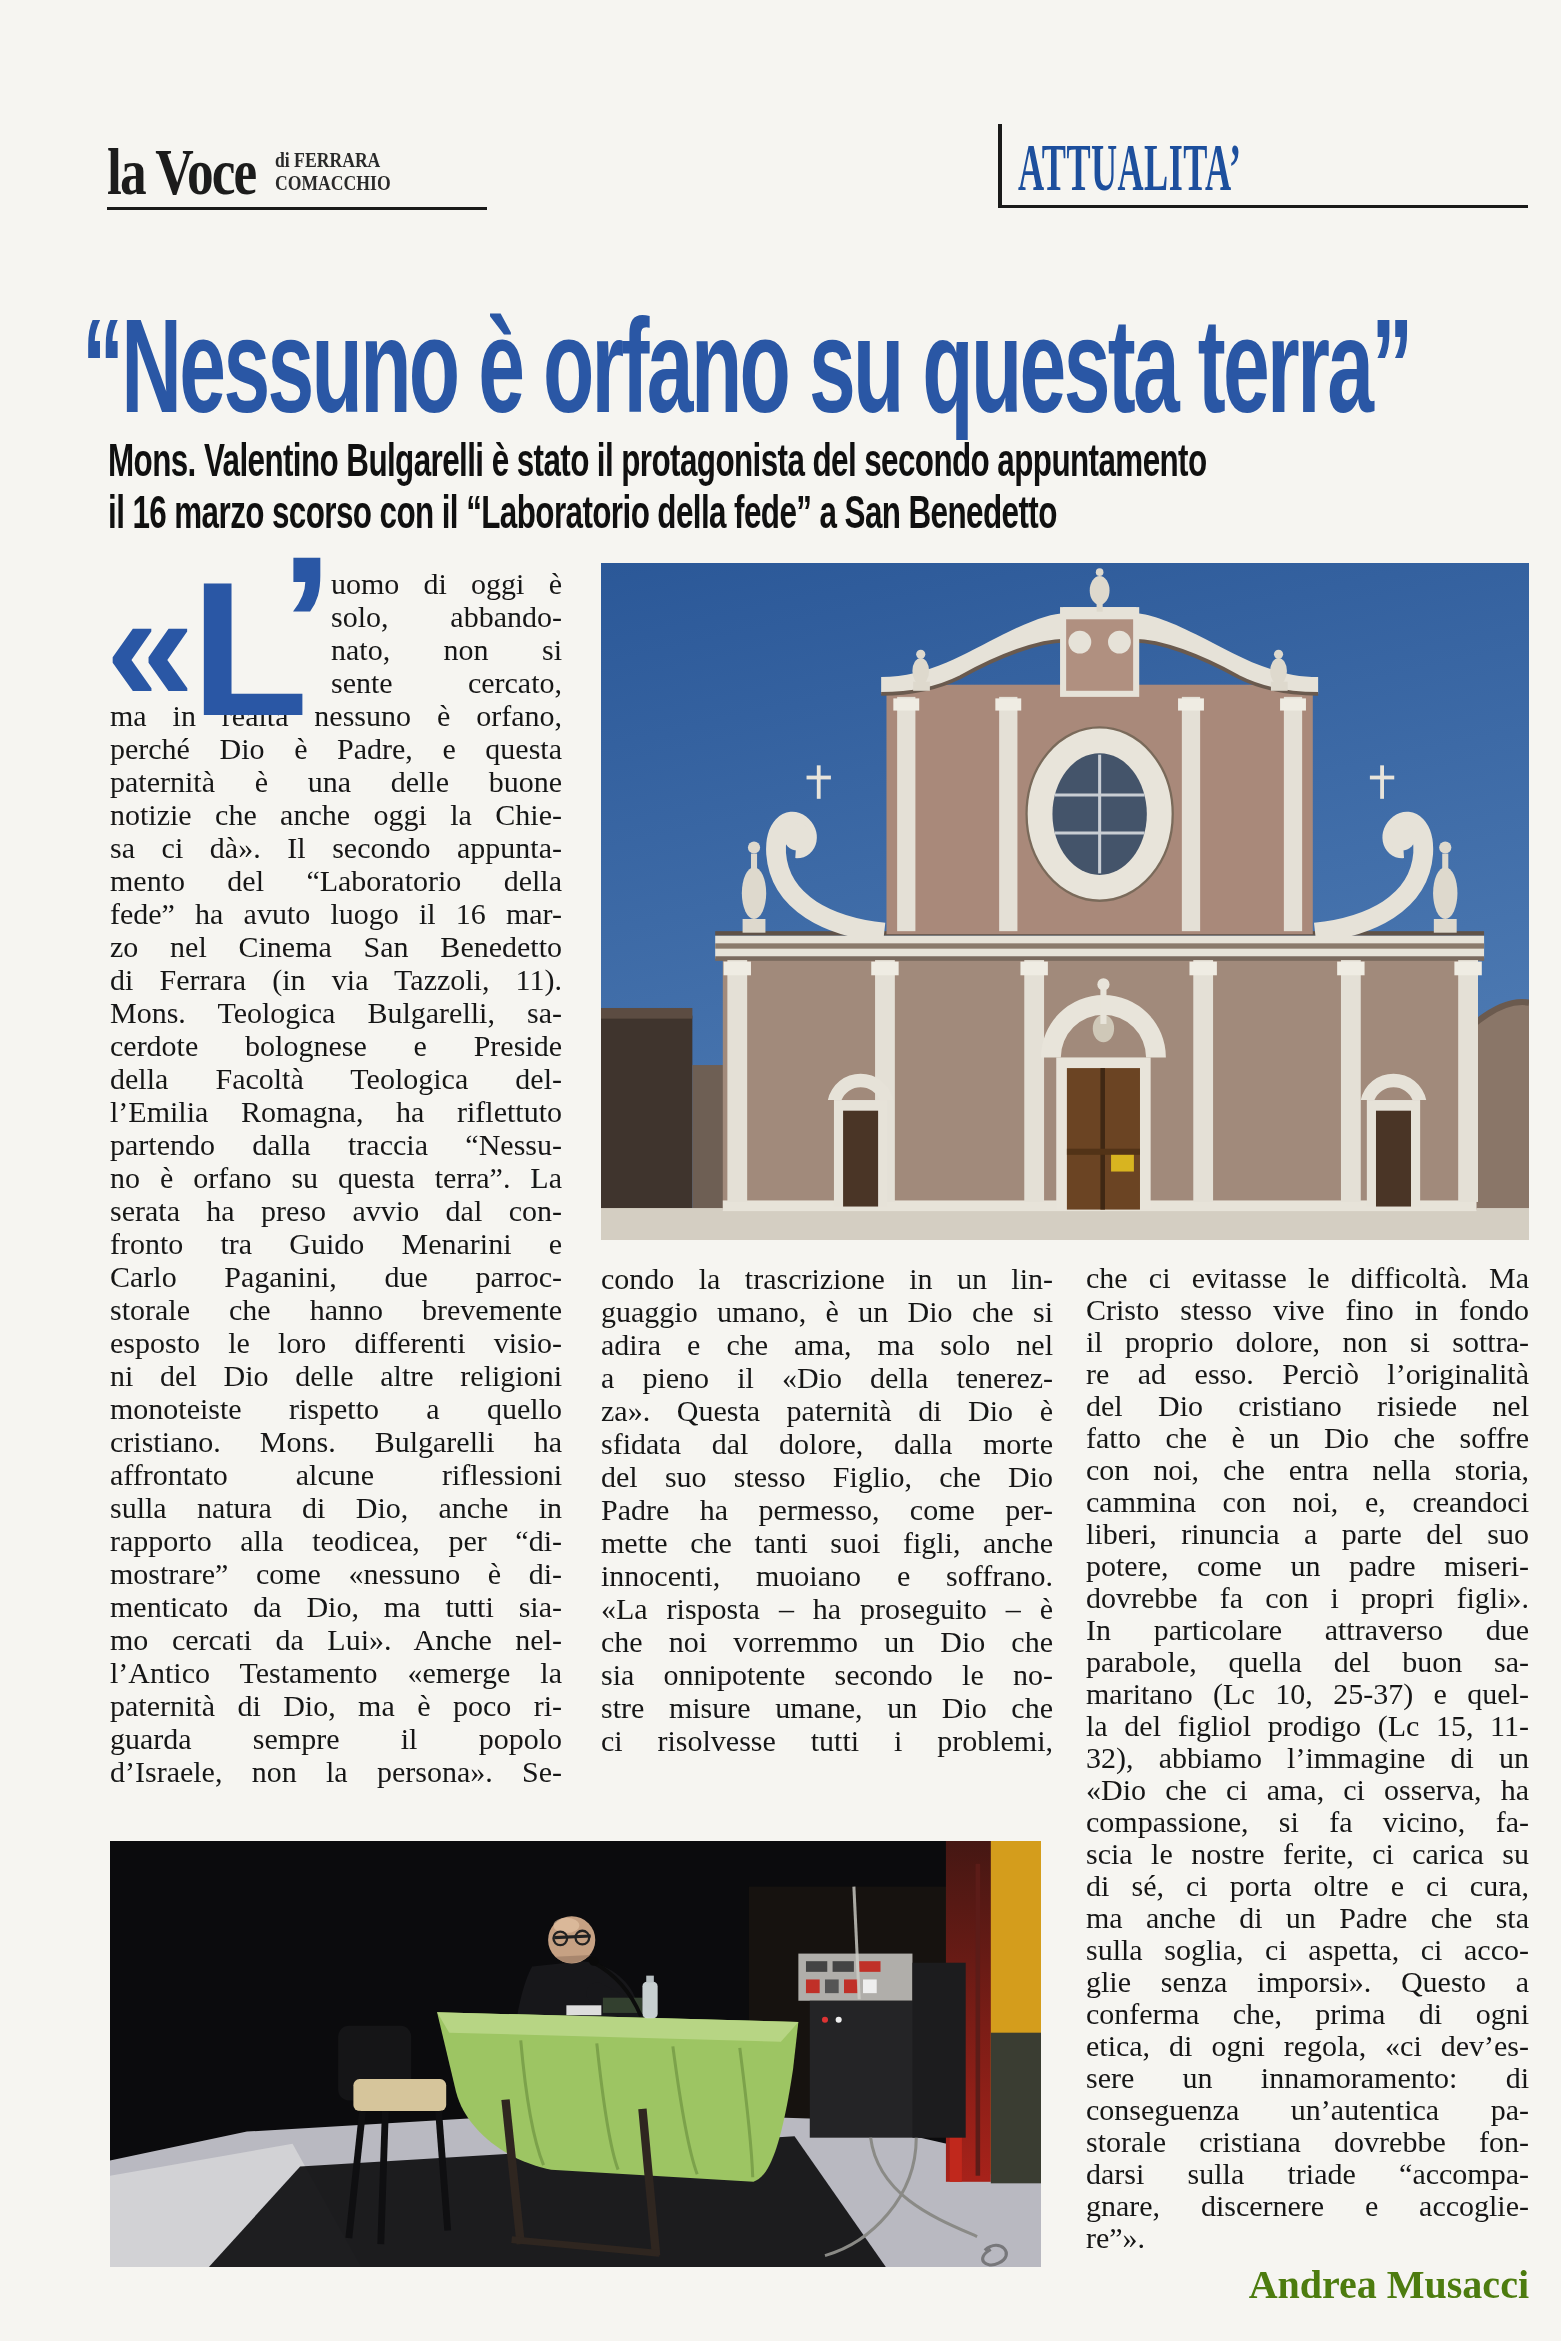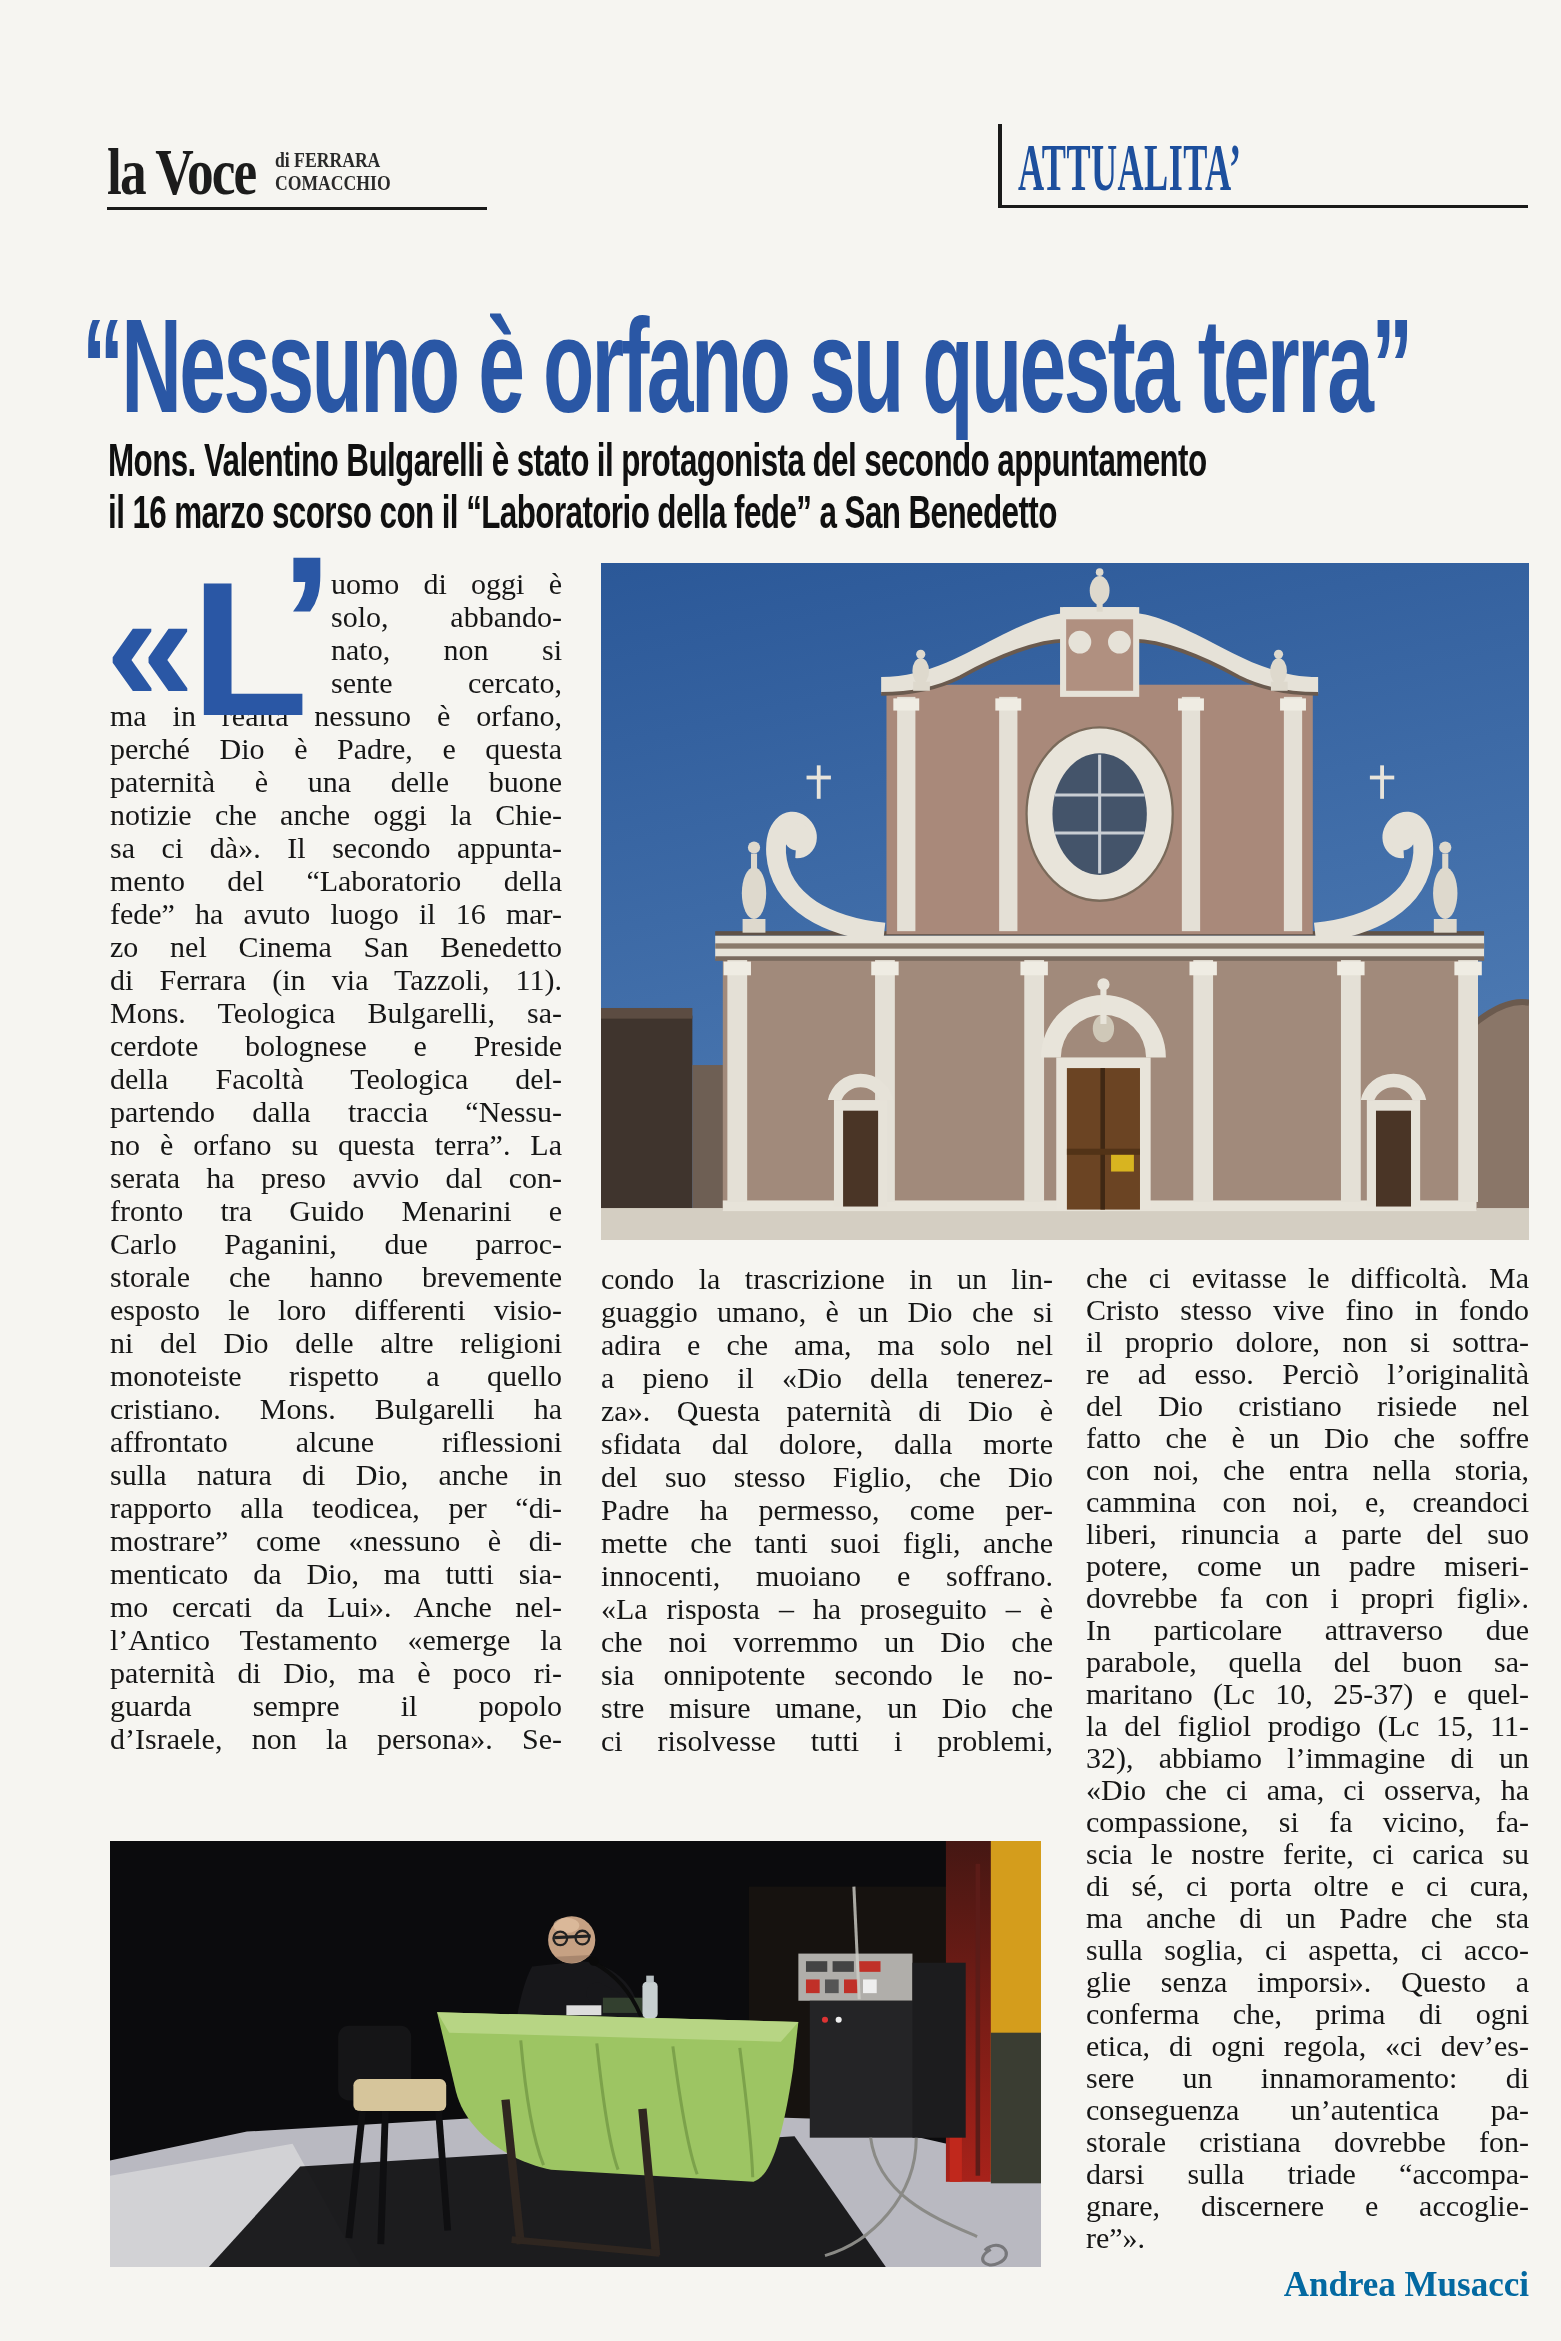--- a/index.html
+++ b/index.html
@@ -31,21 +31,21 @@
   #subhead2{top:487px;}
   
   .col{position:absolute;font-size:30px;line-height:33px;color:#161616;}
   #col1{left:110px;top:567px;width:452px;}
   #col2{left:601px;top:1262px;width:452px;}
   #col3{left:1086px;top:1262px;width:443px;}
   #col3 .bline{line-height:32px;}
   .bline{text-align:justify;text-align-last:justify;white-space:nowrap;overflow:visible;}
   .lines-indent{padding-left:221px;}
   .lastline{text-align:left;line-height:32px;}
-  #byline{margin-top:12px;text-align:right;font-weight:bold;font-size:35px;line-height:38px;color:#0369a1;}
+  #byline{margin-top:12px;text-align:right;font-weight:bold;font-size:40px;line-height:38px;color:#4d7c0f;}
   
   #dropcap{position:absolute;left:0;top:0;width:221px;height:134px;color:#2a57a5;
     font-family:"Liberation Sans",sans-serif;font-weight:bold;}
   #dc-quote{position:absolute;left:-4.6px;top:0px;font-size:160px;line-height:1;}
   #dc-letter{position:absolute;left:81px;top:-13.7px;font-size:192px;line-height:1;}
   #dc-apos{position:absolute;left:170px;top:-40px;font-size:192px;line-height:1;}
   
   #church-photo{position:absolute;left:601px;top:563px;width:928px;height:677px;}
   #conference-photo{position:absolute;left:110px;top:1841px;width:931px;height:426px;}
   svg{display:block;}
@@ -220,20 +220,21 @@
         <div class="bline">paternità è una delle buone</div>
         <div class="bline">notizie che anche oggi la Chie-</div>
         <div class="bline">sa ci dà». Il secondo appunta-</div>
         <div class="bline">mento del “Laboratorio della</div>
         <div class="bline">fede” ha avuto luogo il 16 mar-</div>
         <div class="bline">zo nel Cinema San Benedetto</div>
         <div class="bline">di Ferrara (in via Tazzoli, 11).</div>
         <div class="bline">Mons. Teologica Bulgarelli, sa-</div>
         <div class="bline">cerdote bolognese e Preside</div>
         <div class="bline">della Facoltà Teologica del-</div>
+        <div class="bline">l’Emilia Romagna, ha riflettuto</div>
         <div class="bline">partendo dalla traccia “Nessu-</div>
         <div class="bline">no è orfano su questa terra”. La</div>
         <div class="bline">serata ha preso avvio dal con-</div>
         <div class="bline">fronto tra Guido Menarini e</div>
         <div class="bline">Carlo Paganini, due parroc-</div>
         <div class="bline">storale che hanno brevemente</div>
         <div class="bline">esposto le loro differenti visio-</div>
         <div class="bline">ni del Dio delle altre religioni</div>
         <div class="bline">monoteiste rispetto a quello</div>
         <div class="bline">cristiano. Mons. Bulgarelli ha</div>

